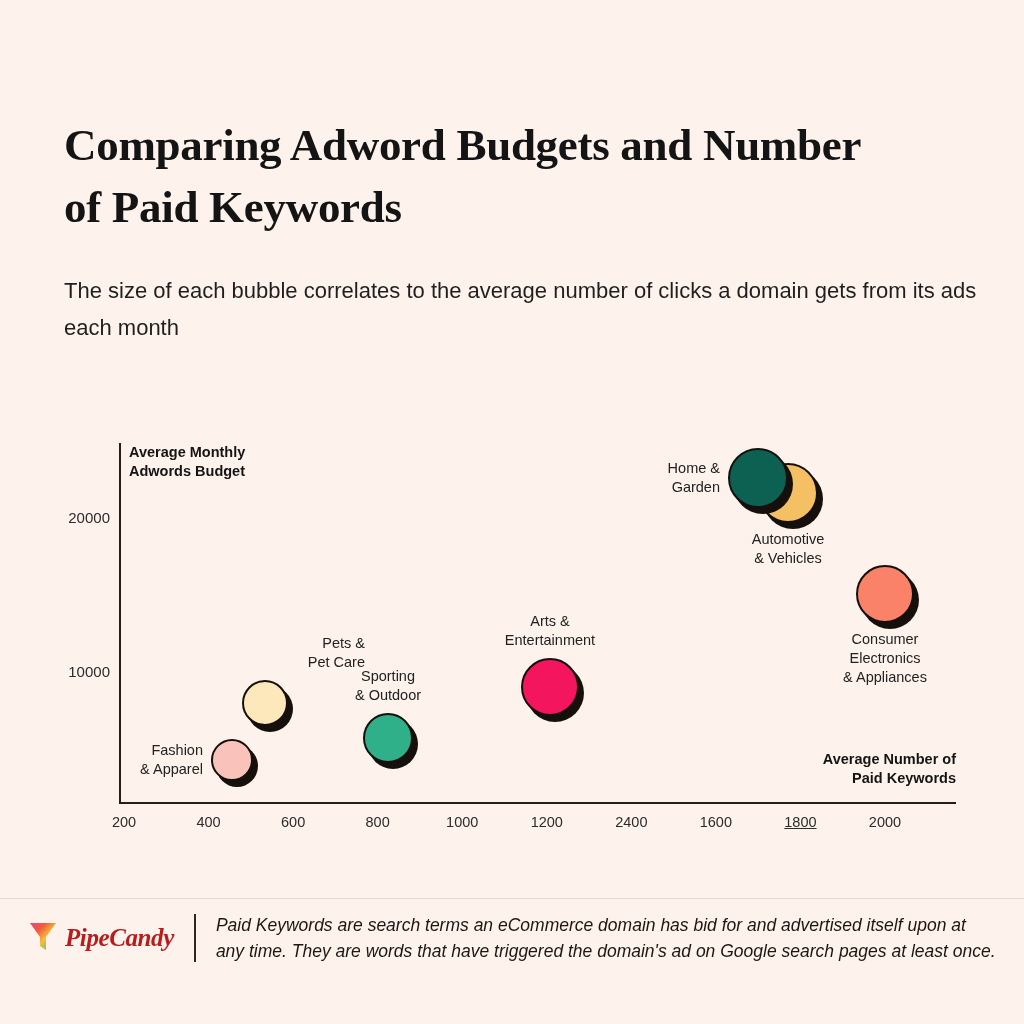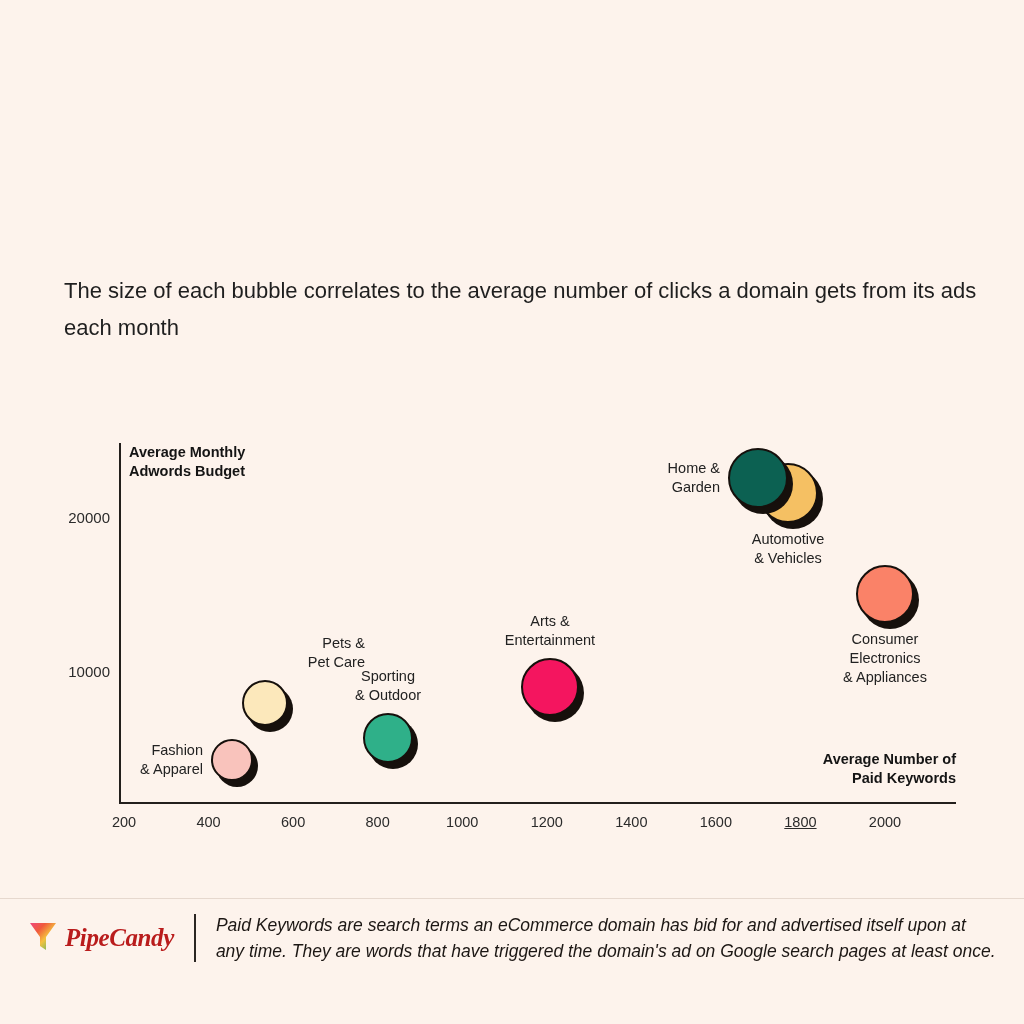--- a/index.html
+++ b/index.html
@@ -181,20 +181,22 @@
     color: #1C1714;
     flex: 1 1 auto;
     padding-left: 6px;
   }
 </style>
 </head>
 <body>
 
 <div class="page">
 
+  <div class="title">Comparing Adword Budgets and Number
+of Paid Keywords</div>
   <div class="subtitle">The size of each bubble correlates to the average number of clicks a domain gets from its ads each month</div>
 
   <div class="chart">
     <div class="axis-line y-axis"></div>
     <div class="axis-line x-axis"></div>
 
     <div class="axis-title y-axis-title">Average Monthly
 Adwords Budget</div>
     <div class="axis-title x-axis-title">Average Number of
 Paid Keywords</div>
@@ -203,21 +205,21 @@
         <div class="y-tick" style="top: 671px;">10000</div>
         <div class="y-tick" style="top: 517px;">20000</div>
       </div>
     <div id="x-ticks">
         <div class="x-tick" style="left: 124px;">200</div>
         <div class="x-tick" style="left: 208.556px;">400</div>
         <div class="x-tick" style="left: 293.111px;">600</div>
         <div class="x-tick" style="left: 377.667px;">800</div>
         <div class="x-tick" style="left: 462.222px;">1000</div>
         <div class="x-tick" style="left: 546.778px; text-align: center;">1200</div>
-        <div class="x-tick" style="left: 631.333px;">1400</div>
+        <div class="x-tick" style="left: 631.333px;">2400</div>
         <div class="x-tick" style="left: 715.889px;">1600</div>
         <div class="x-tick" style="left: 800.444px; text-decoration: underline;">1800</div>
         <div class="x-tick" style="left: 885px;">2000</div>
       </div>
 
     <div id="bubbles">
         <div class="bubble" style="left: 211px; top: 739px; width: 42px; height: 42px; background: rgb(249, 195, 188); z-index: 3;"></div>
         <div class="bubble-label right" style="z-index: 6; width: 180px; left: 23px; top: 741px;">Fashion
 &amp; Apparel</div>
         <div class="bubble" style="left: 242px; top: 680px; width: 46px; height: 46px; background: rgb(252, 232, 187); z-index: 3;"></div>

